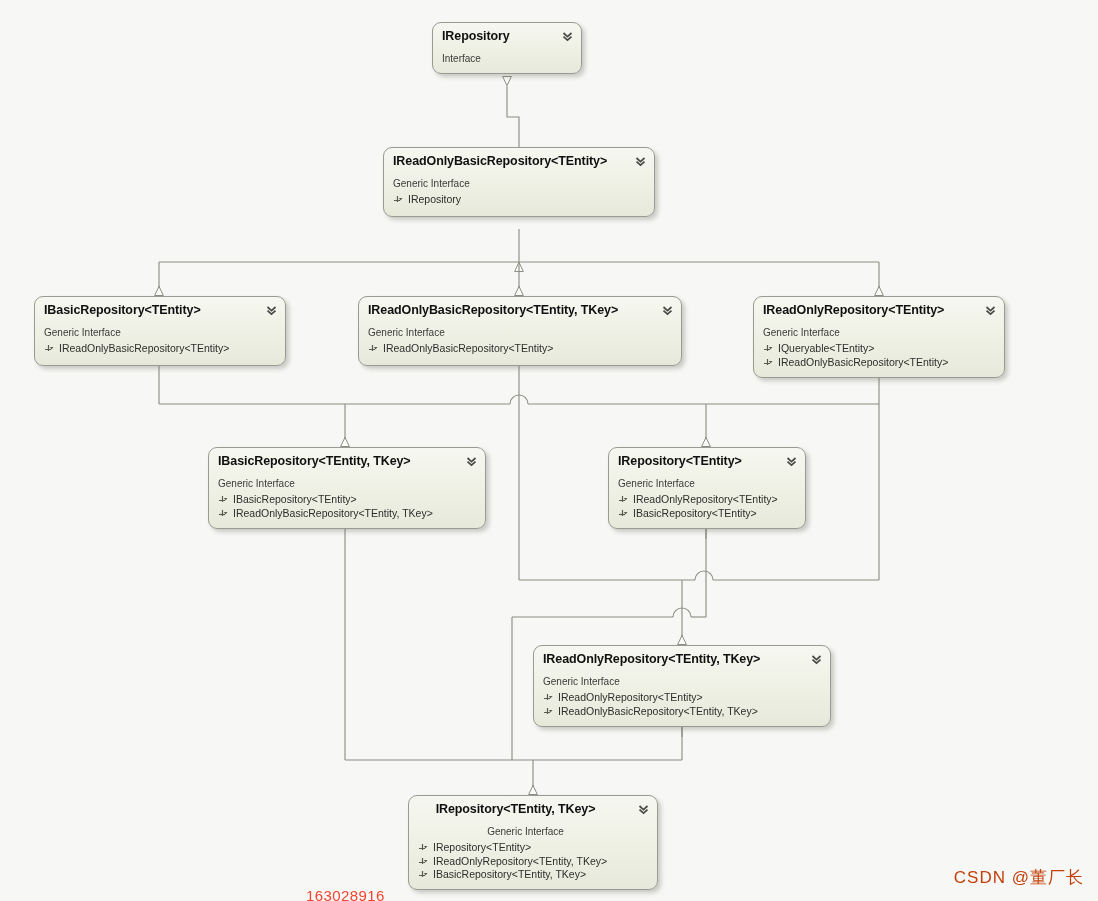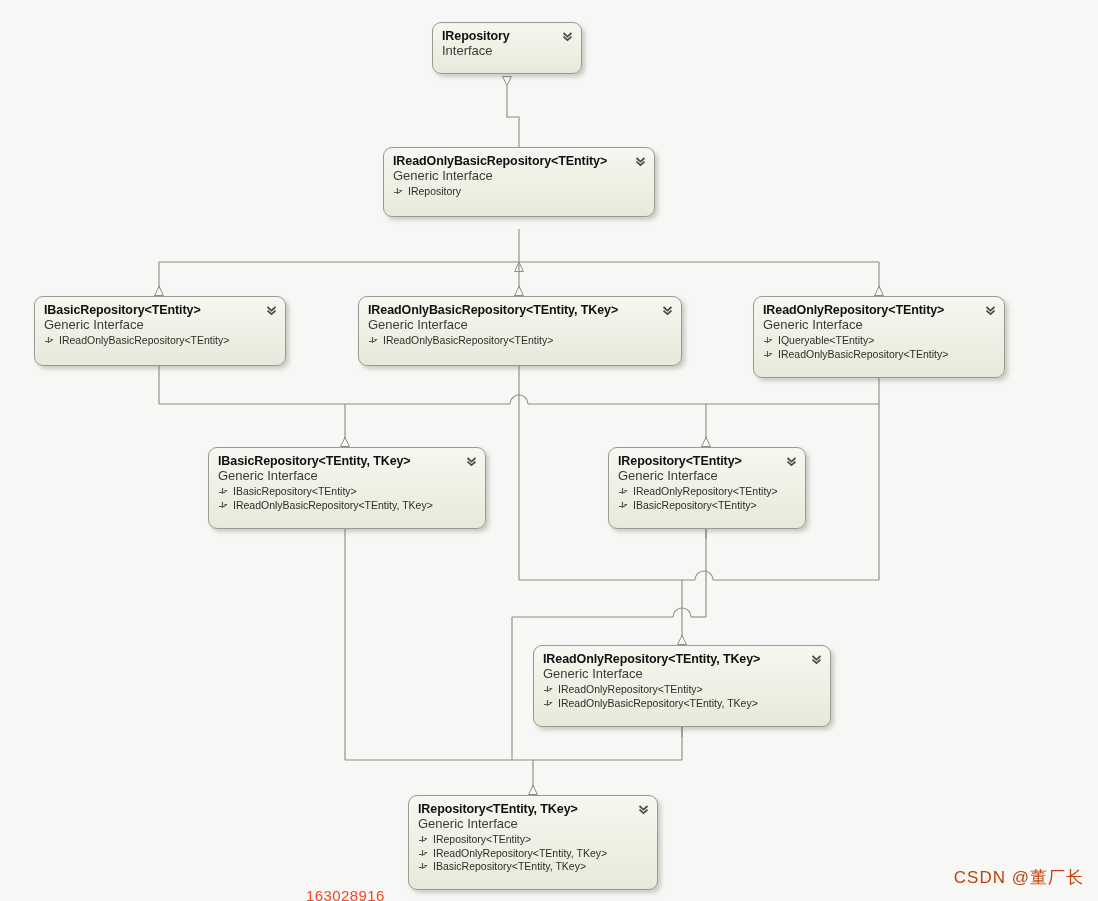--- a/index.html
+++ b/index.html
@@ -26,24 +26,24 @@
   .node .title{
     font-size:12.5px;
     font-weight:bold;
     color:#101010;
     letter-spacing:-0.1px;
     line-height:15px;
     white-space:nowrap;
     padding-right:20px;
   }
   .node .stereo{
-    font-size:13px;
+    font-size:10px;
     color:#3b3b37;
     line-height:14px;
-    margin-top:0px;
+    margin-top:8px;
     white-space:nowrap;
   }
   .node .members{margin-top:2px;}
   .node .member{
     font-size:10.5px;
     color:#2e2e2a;
     line-height:13.5px;
     white-space:nowrap;
     display:flex;
     align-items:center;
@@ -349,21 +349,21 @@
       </div>
     </div>
     <span class="chev">
       <svg width="13" height="13" viewBox="0 0 13 13">
           <path d="M2.5,3 L6.5,6.6 L10.5,3" fill="none" stroke="#4a4a46" stroke-width="1.7"></path>
           <path d="M2.5,6.6 L6.5,10.2 L10.5,6.6" fill="none" stroke="#4a4a46" stroke-width="1.7"></path>
         </svg>
     </span>
   </div>
 
-  <div class="node" style="left:408px;top:795px;width:250px;height:95px;">
+  <div class="node" style="left:408px;top:795px;width:250px;height:95px;text-align:center;">
     <div class="title">IRepository&lt;TEntity, TKey&gt;</div>
     <div class="stereo">Generic Interface</div>
     <div class="members">
       <div class="member">
         <span class="ifc-icon">
           <svg width="11" height="11" viewBox="0 0 11 11">
               <path d="M1,6.5 L7,6.5" stroke="#5a5a52" stroke-width="1.2" fill="none"></path>
               <path d="M4.5,2 L4.5,8" stroke="#5a5a52" stroke-width="1.2" fill="none"></path>
               <path d="M6,4 L9.5,4 L7.5,6.5 Z" fill="#5a5a52"></path>
             </svg>

